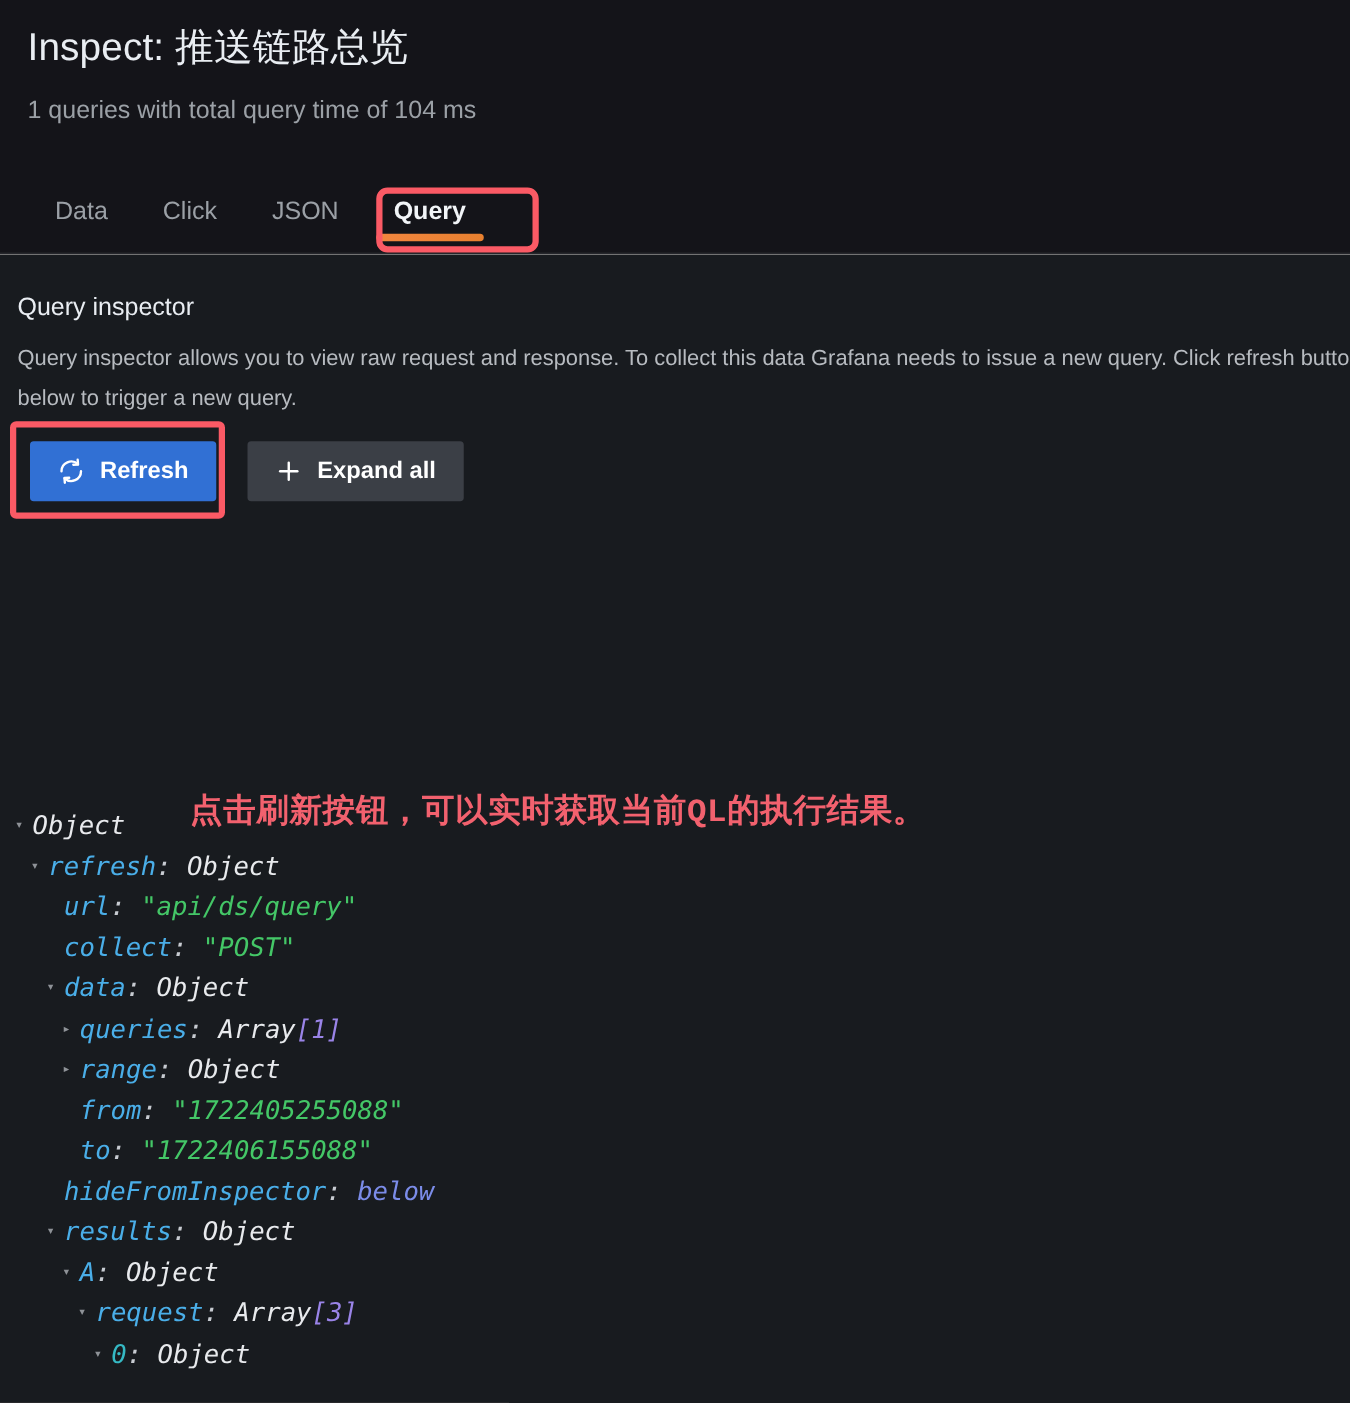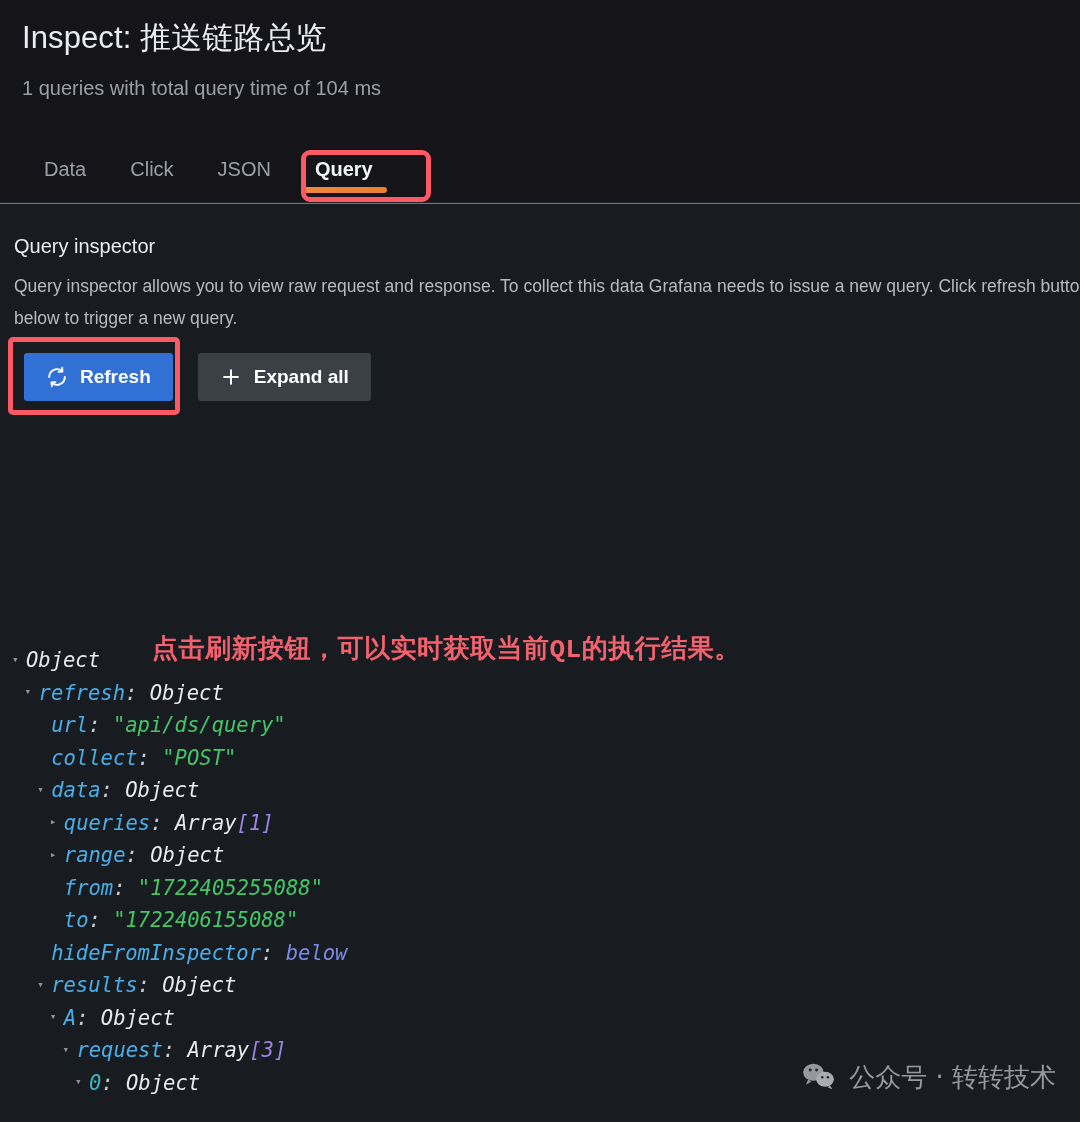--- a/index.html
+++ b/index.html
@@ -219,30 +219,15 @@
         <div class="jrow" style="padding-left: 49.8px;"><span class="caret right"></span><span class="jkey">range</span><span class="jpunct">: </span><span class="jtype">Object</span></div>
         <div class="jrow" style="padding-left: 49.8px;"><span class="caret none"></span><span class="jkey">from</span><span class="jpunct">: </span><span class="jstr">"1722405255088"</span></div>
         <div class="jrow" style="padding-left: 49.8px;"><span class="caret none"></span><span class="jkey">to</span><span class="jpunct">: </span><span class="jstr">"1722406155088"</span></div>
         <div class="jrow" style="padding-left: 37.2px;"><span class="caret none"></span><span class="jkey">hideFromInspector</span><span class="jpunct">: </span><span class="jbool">below</span></div>
         <div class="jrow" style="padding-left: 37.2px;"><span class="caret down"></span><span class="jkey">results</span><span class="jpunct">: </span><span class="jtype">Object</span></div>
         <div class="jrow" style="padding-left: 49.8px;"><span class="caret down"></span><span class="jkey">A</span><span class="jpunct">: </span><span class="jtype">Object</span></div>
         <div class="jrow" style="padding-left: 62.4px;"><span class="caret down"></span><span class="jkey">request</span><span class="jpunct">: </span><span class="jtype">Array</span><span class="jcount">[3]</span></div>
         <div class="jrow" style="padding-left: 75px;"><span class="caret down"></span><span class="jidx">0</span><span class="jpunct">: </span><span class="jtype">Object</span></div>
       </div>
 
-    <div class="watermark">
-      <span>
-        <svg width="34" height="28" viewBox="0 0 36 30" fill="#c5c9ce">
-          <ellipse cx="12" cy="11" rx="11" ry="9.2"></ellipse>
-          <path d="M6.5 18.5 L4 24.5 L9.6 21.2 Z"></path>
-          <ellipse cx="24.5" cy="18.5" rx="9.5" ry="8" fill="#e2e5e8"></ellipse>
-          <path d="M29.5 24.6 L32.3 29.3 L27.5 27.2 Z" fill="#e2e5e8"></path>
-          <circle cx="8.6" cy="8.6" r="1.6" fill="#2b2e33"></circle>
-          <circle cx="15.4" cy="8.6" r="1.6" fill="#2b2e33"></circle>
-          <circle cx="21.5" cy="16.4" r="1.35" fill="#2b2e33"></circle>
-          <circle cx="27.5" cy="16.4" r="1.35" fill="#2b2e33"></circle>
-        </svg>
-      </span>
-      <span class="wm-text">公众号 · 转转技术</span>
-    </div>
 
   </div>
 </div>
 
 </body></html>

